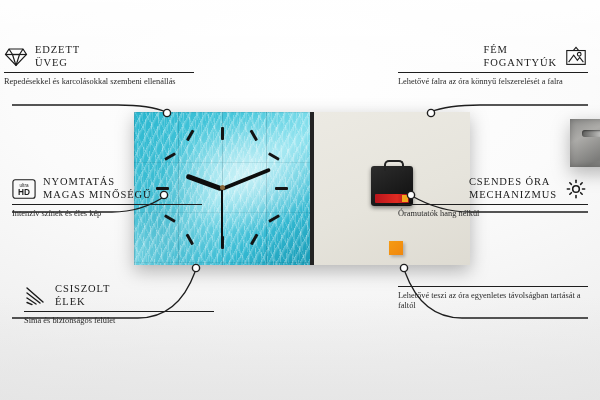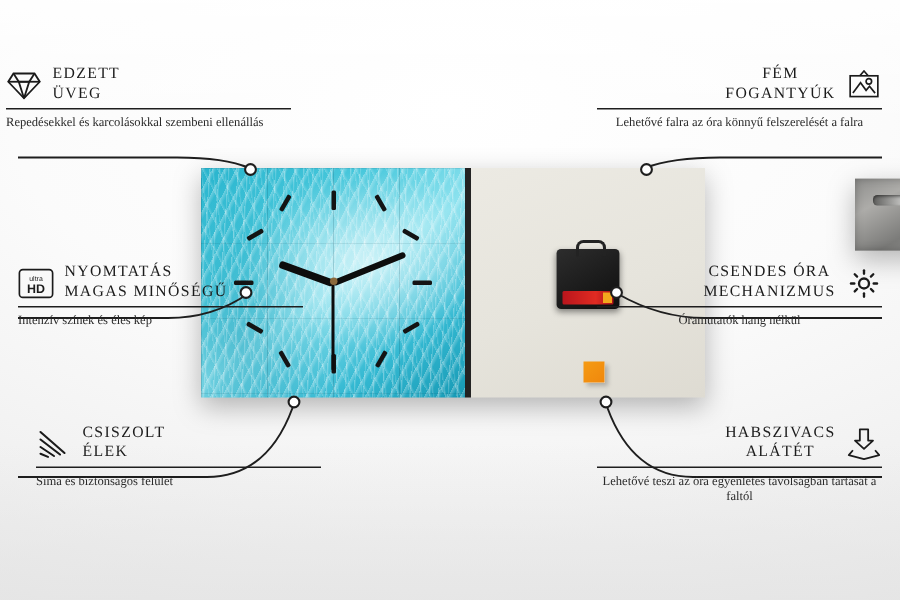--- a/index.html
+++ b/index.html
@@ -67,21 +67,21 @@
 
   
   .callout{position:absolute;width:190px;}
   .co-head{display:flex;align-items:center;gap:7px;}
   .co-title{font-size:10.5px;letter-spacing:.9px;color:#1b1b1b;line-height:12.5px;
     font-family:"Liberation Serif",serif;text-transform:uppercase;}
   .rule{height:1px;background:#1e1e1e;margin:3px 0 3.5px;}
   .co-sub{font-size:8.4px;color:#2a2a2a;line-height:10.5px;font-family:"Liberation Serif",serif;}
   .left .co-head{justify-content:flex-start;}
   .right .co-head{justify-content:flex-end;}
-  .right .co-title,.right .co-sub{text-align:center;}
+  .right .co-title,.right .co-sub{text-align:left;}
   .ico{width:24px;height:24px;flex:0 0 24px;display:flex;align-items:center;justify-content:center;}
   .ico svg{display:block;}
 
   .lines{position:absolute;inset:0;pointer-events:none;}
 </style>
 </head>
 <body>
 
 <div class="vignette"></div>
 
@@ -246,29 +246,15 @@
             <path d="M8,16 L6.3,17.7"></path>
       </g>
         </svg>
     </span>
   </div>
   <div class="rule"></div>
   <div class="co-sub">Óramutatók hang nélkül</div>
 </div>
 
 <div class="callout right" style="left:398px;top:283px;">
-  <div class="co-head">
-    <div>
-      <div class="co-title">HABSZIVACS</div>
-      <div class="co-title">ALÁTÉT</div>
-    </div>
-    <span class="ico">
-      <svg width="26" height="24" viewBox="0 0 26 24">
-          <g fill="none" stroke="#1b1b1b" stroke-width="1.3" stroke-linejoin="round">
-        <path d="M10,1.5 h6 v8 h3.5 L13,15.5 L6.5,9.5 H10 Z"></path>
-        <path d="M5,16.5 L2,20 l11,3 l11,-3 l-3,-3.5"></path>
-      </g>
-        </svg>
-    </span>
-  </div>
   <div class="rule"></div>
   <div class="co-sub">Lehetővé teszi az óra egyenletes távolságban tartását a faltól</div>
 </div>
 
 </body></html>

